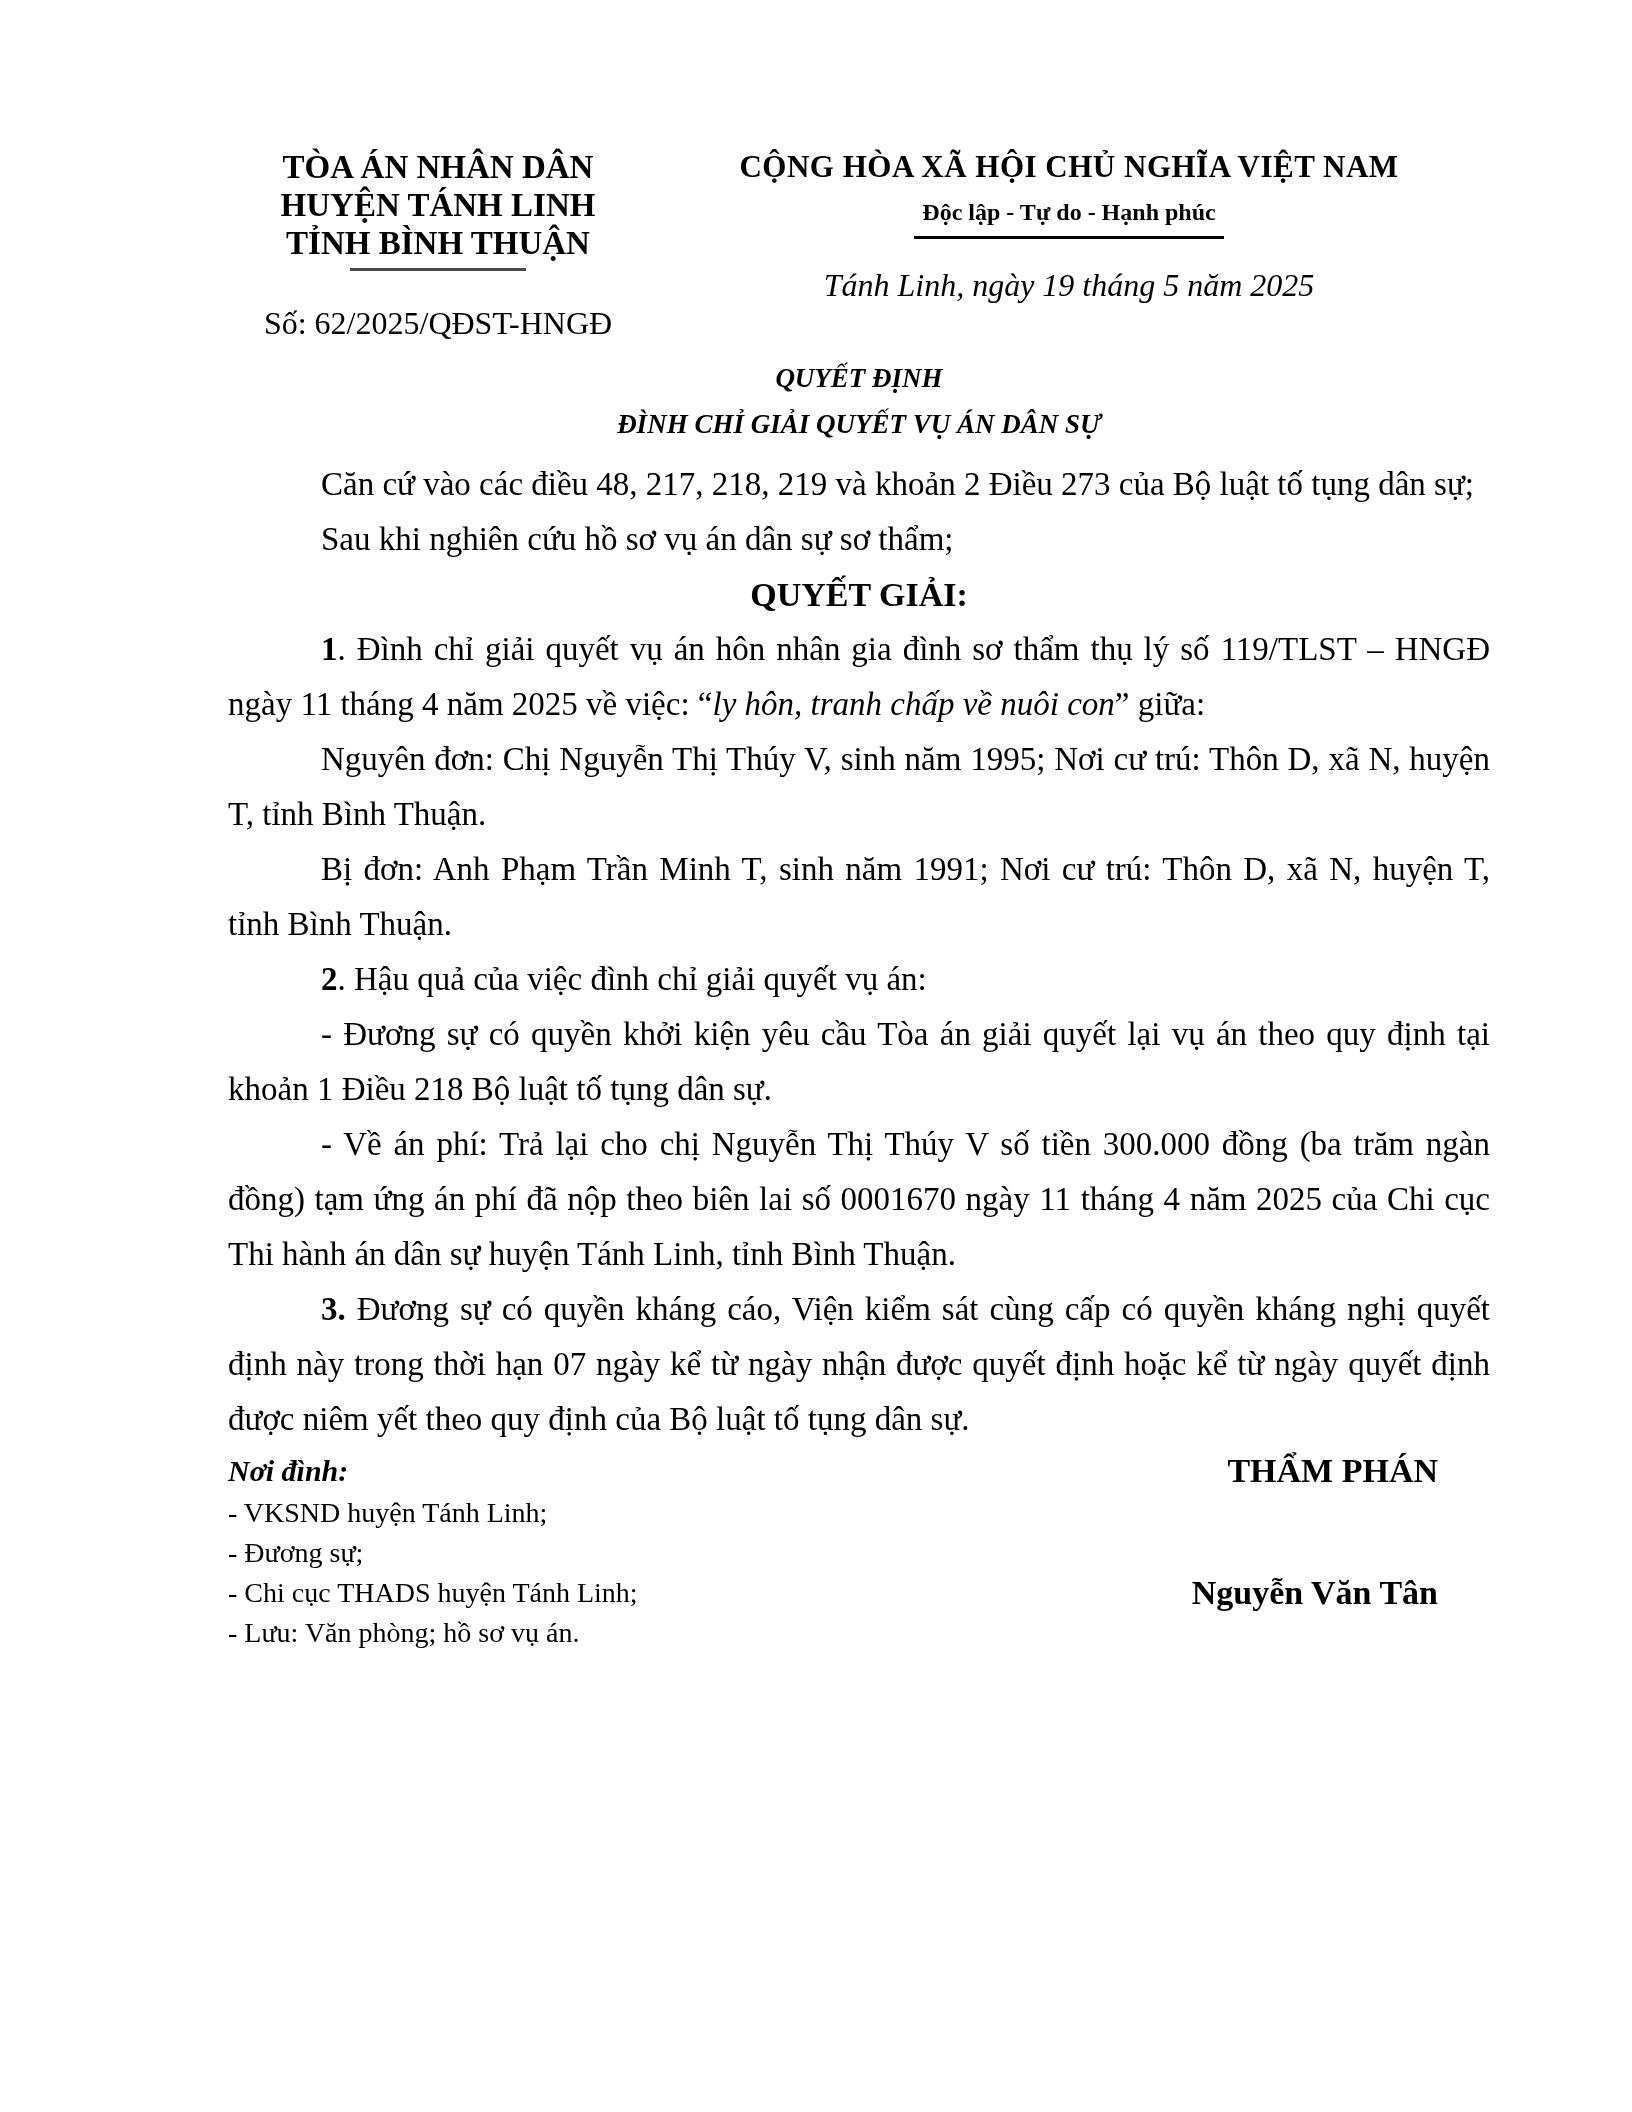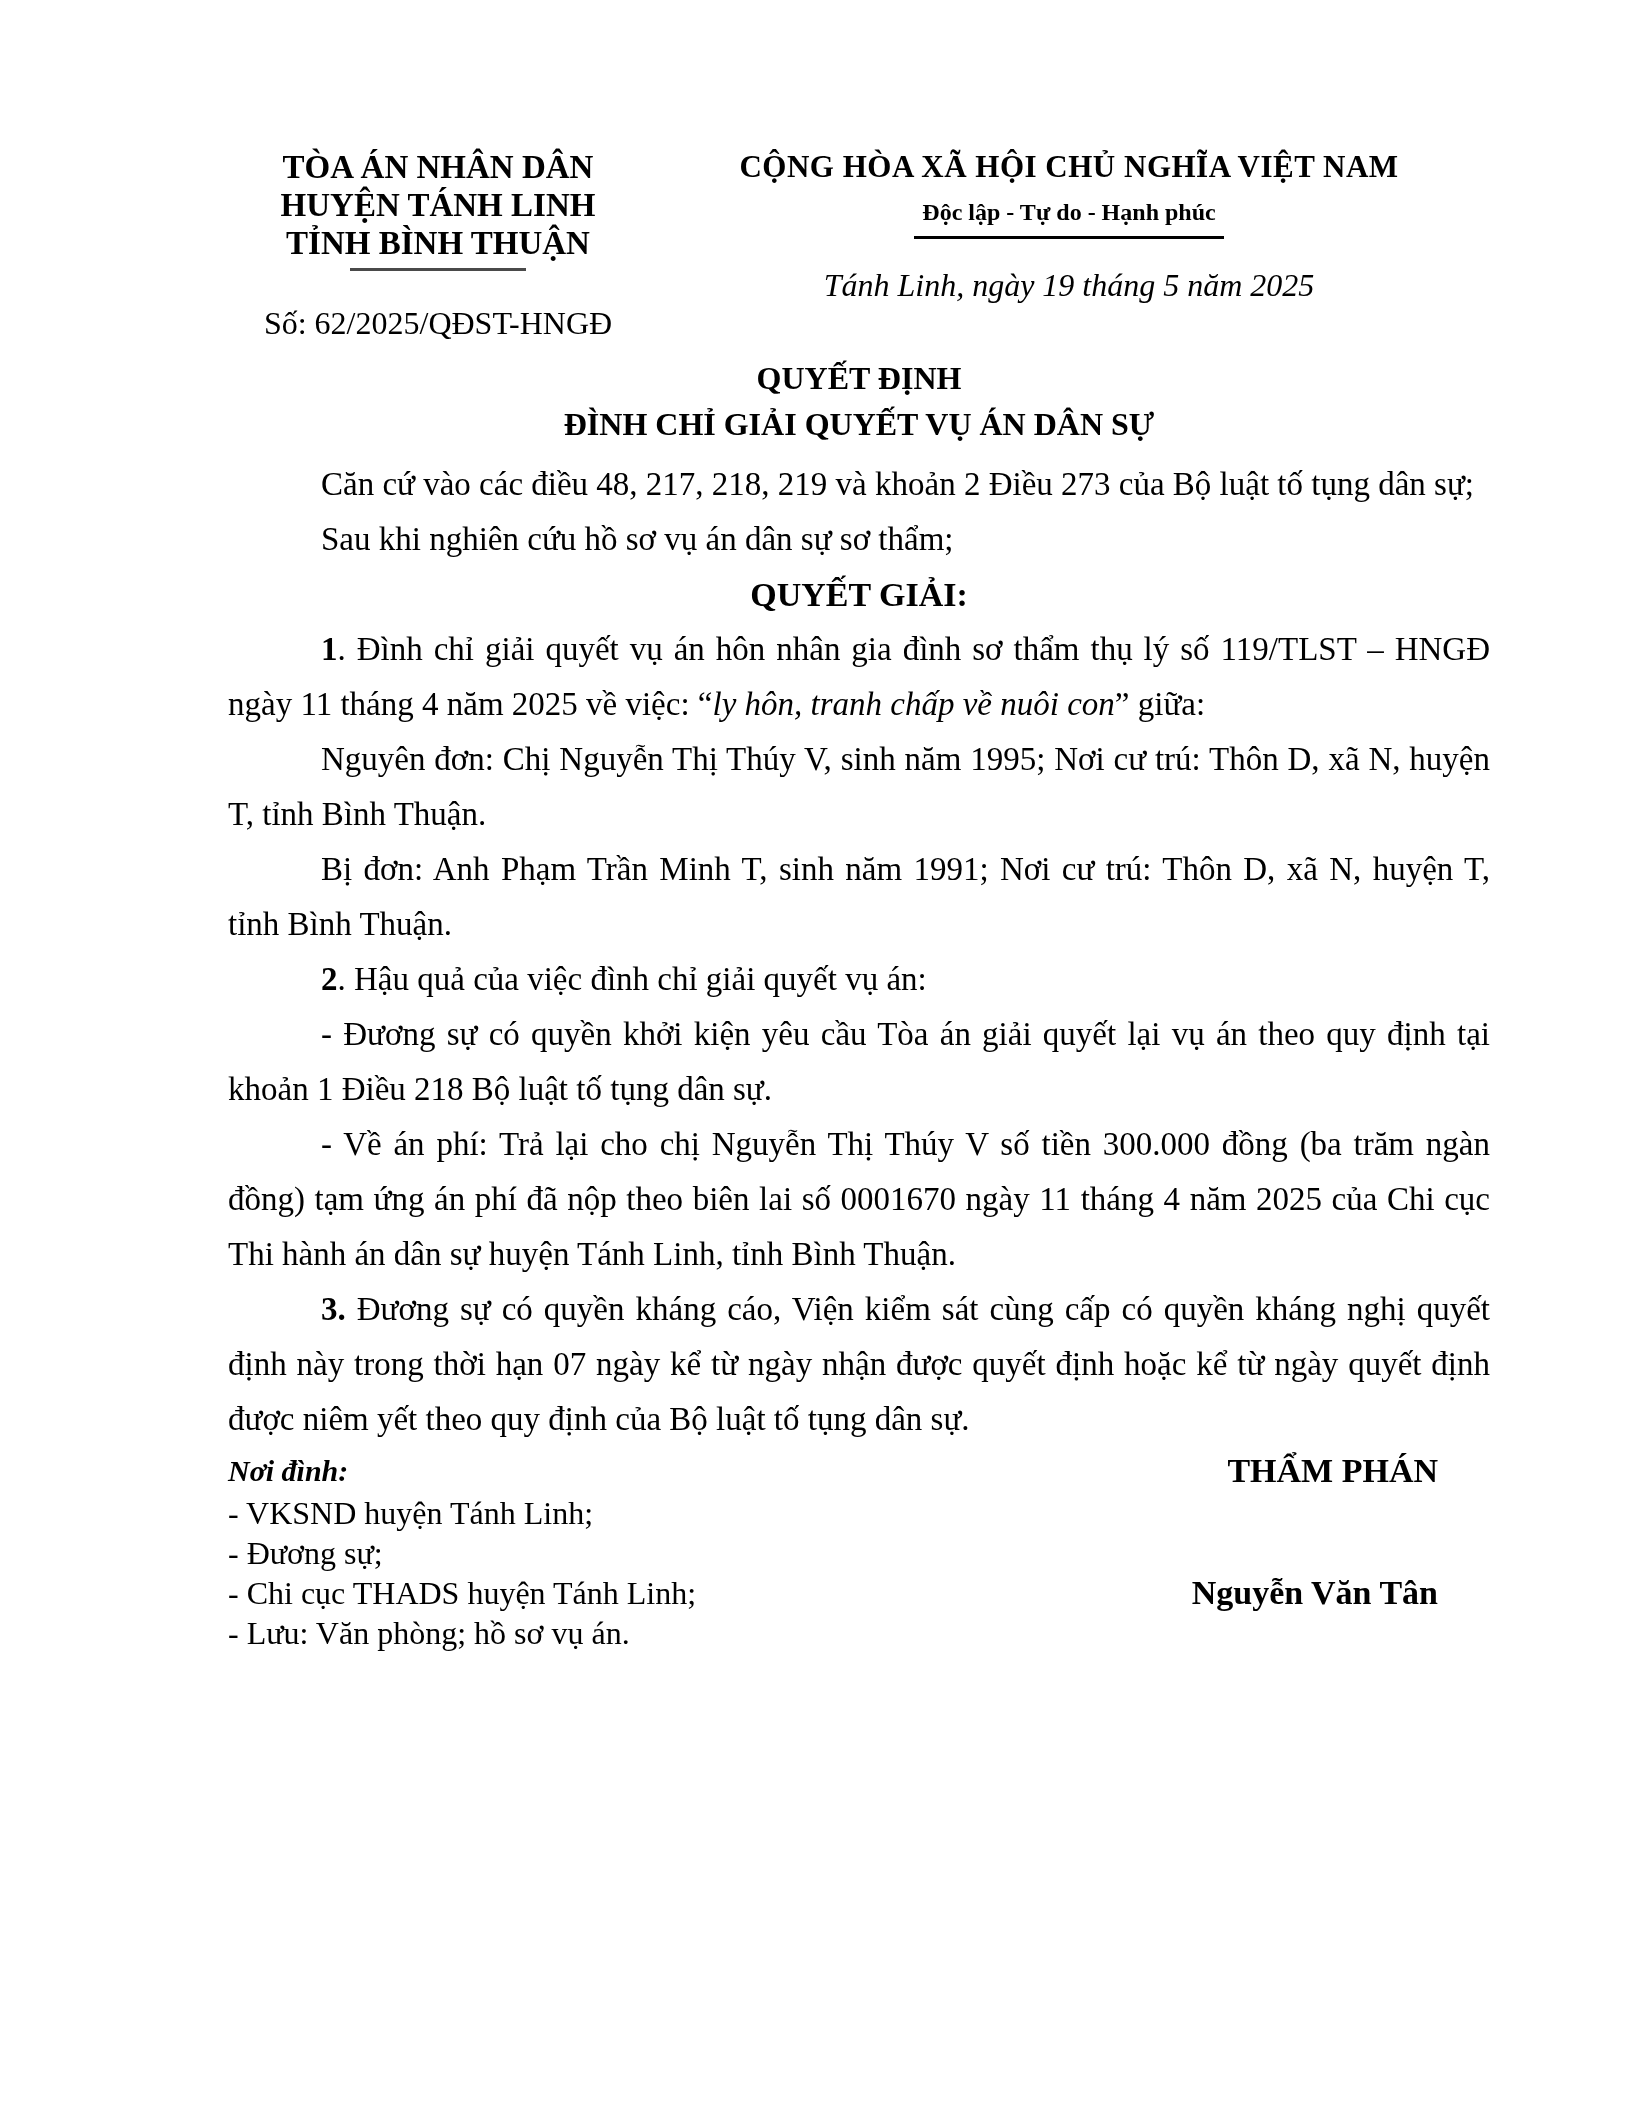--- a/index.html
+++ b/index.html
@@ -30,21 +30,21 @@
   .motto-line {
     display: inline-block;
     font-weight: bold; font-size: 24px; line-height: 40px;
     border-bottom: 3px solid #000;
     padding: 0 8px 4px 8px;
     margin-top: 6px;
   }
   .date-line { font-style: italic; font-size: 32px; line-height: 40px; margin-top: 26px; }
   
   .title-block { text-align: center; margin-top: 12px; }
-  .title-line { font-weight: bold; font-size: 32px; line-height: 46px; }
+  .title-line { font-weight: bold; font-size: 27px; line-height: 46px; font-style: italic; }
   
   .doc-body { margin-top: 10px; }
   .doc-body p.para {
     margin: 0;
     font-size: 33px;
     line-height: 55px;
     text-align: justify;
     text-indent: 93px;
   }
   .doc-body p.para.heading {
@@ -52,21 +52,21 @@
     text-indent: 0;
     font-weight: bold;
     font-size: 34px;
   }
   .doc-body span.b { font-weight: bold; }
   .doc-body span.i { font-style: italic; }
   
   .footer { display: flex; align-items: flex-start; margin-top: 2px; }
   .recipients { flex: 0 0 650px; }
   .recipients-label { font-weight: bold; font-style: italic; font-size: 30px; line-height: 44px; }
-  .recipient-item { font-size: 32px; line-height: 40px; }
+  .recipient-item { font-size: 28px; line-height: 40px; }
   .signature { flex: 0 0 560px; text-align: right; }
   .signature-title { font-weight: bold; font-size: 34px; line-height: 44px; }
   .signature-name { font-weight: bold; font-size: 34px; line-height: 44px; margin-top: 78px; }
 </style>
 </head>
 <body>
 
 <div class="page">
 
   <div class="hdr">

